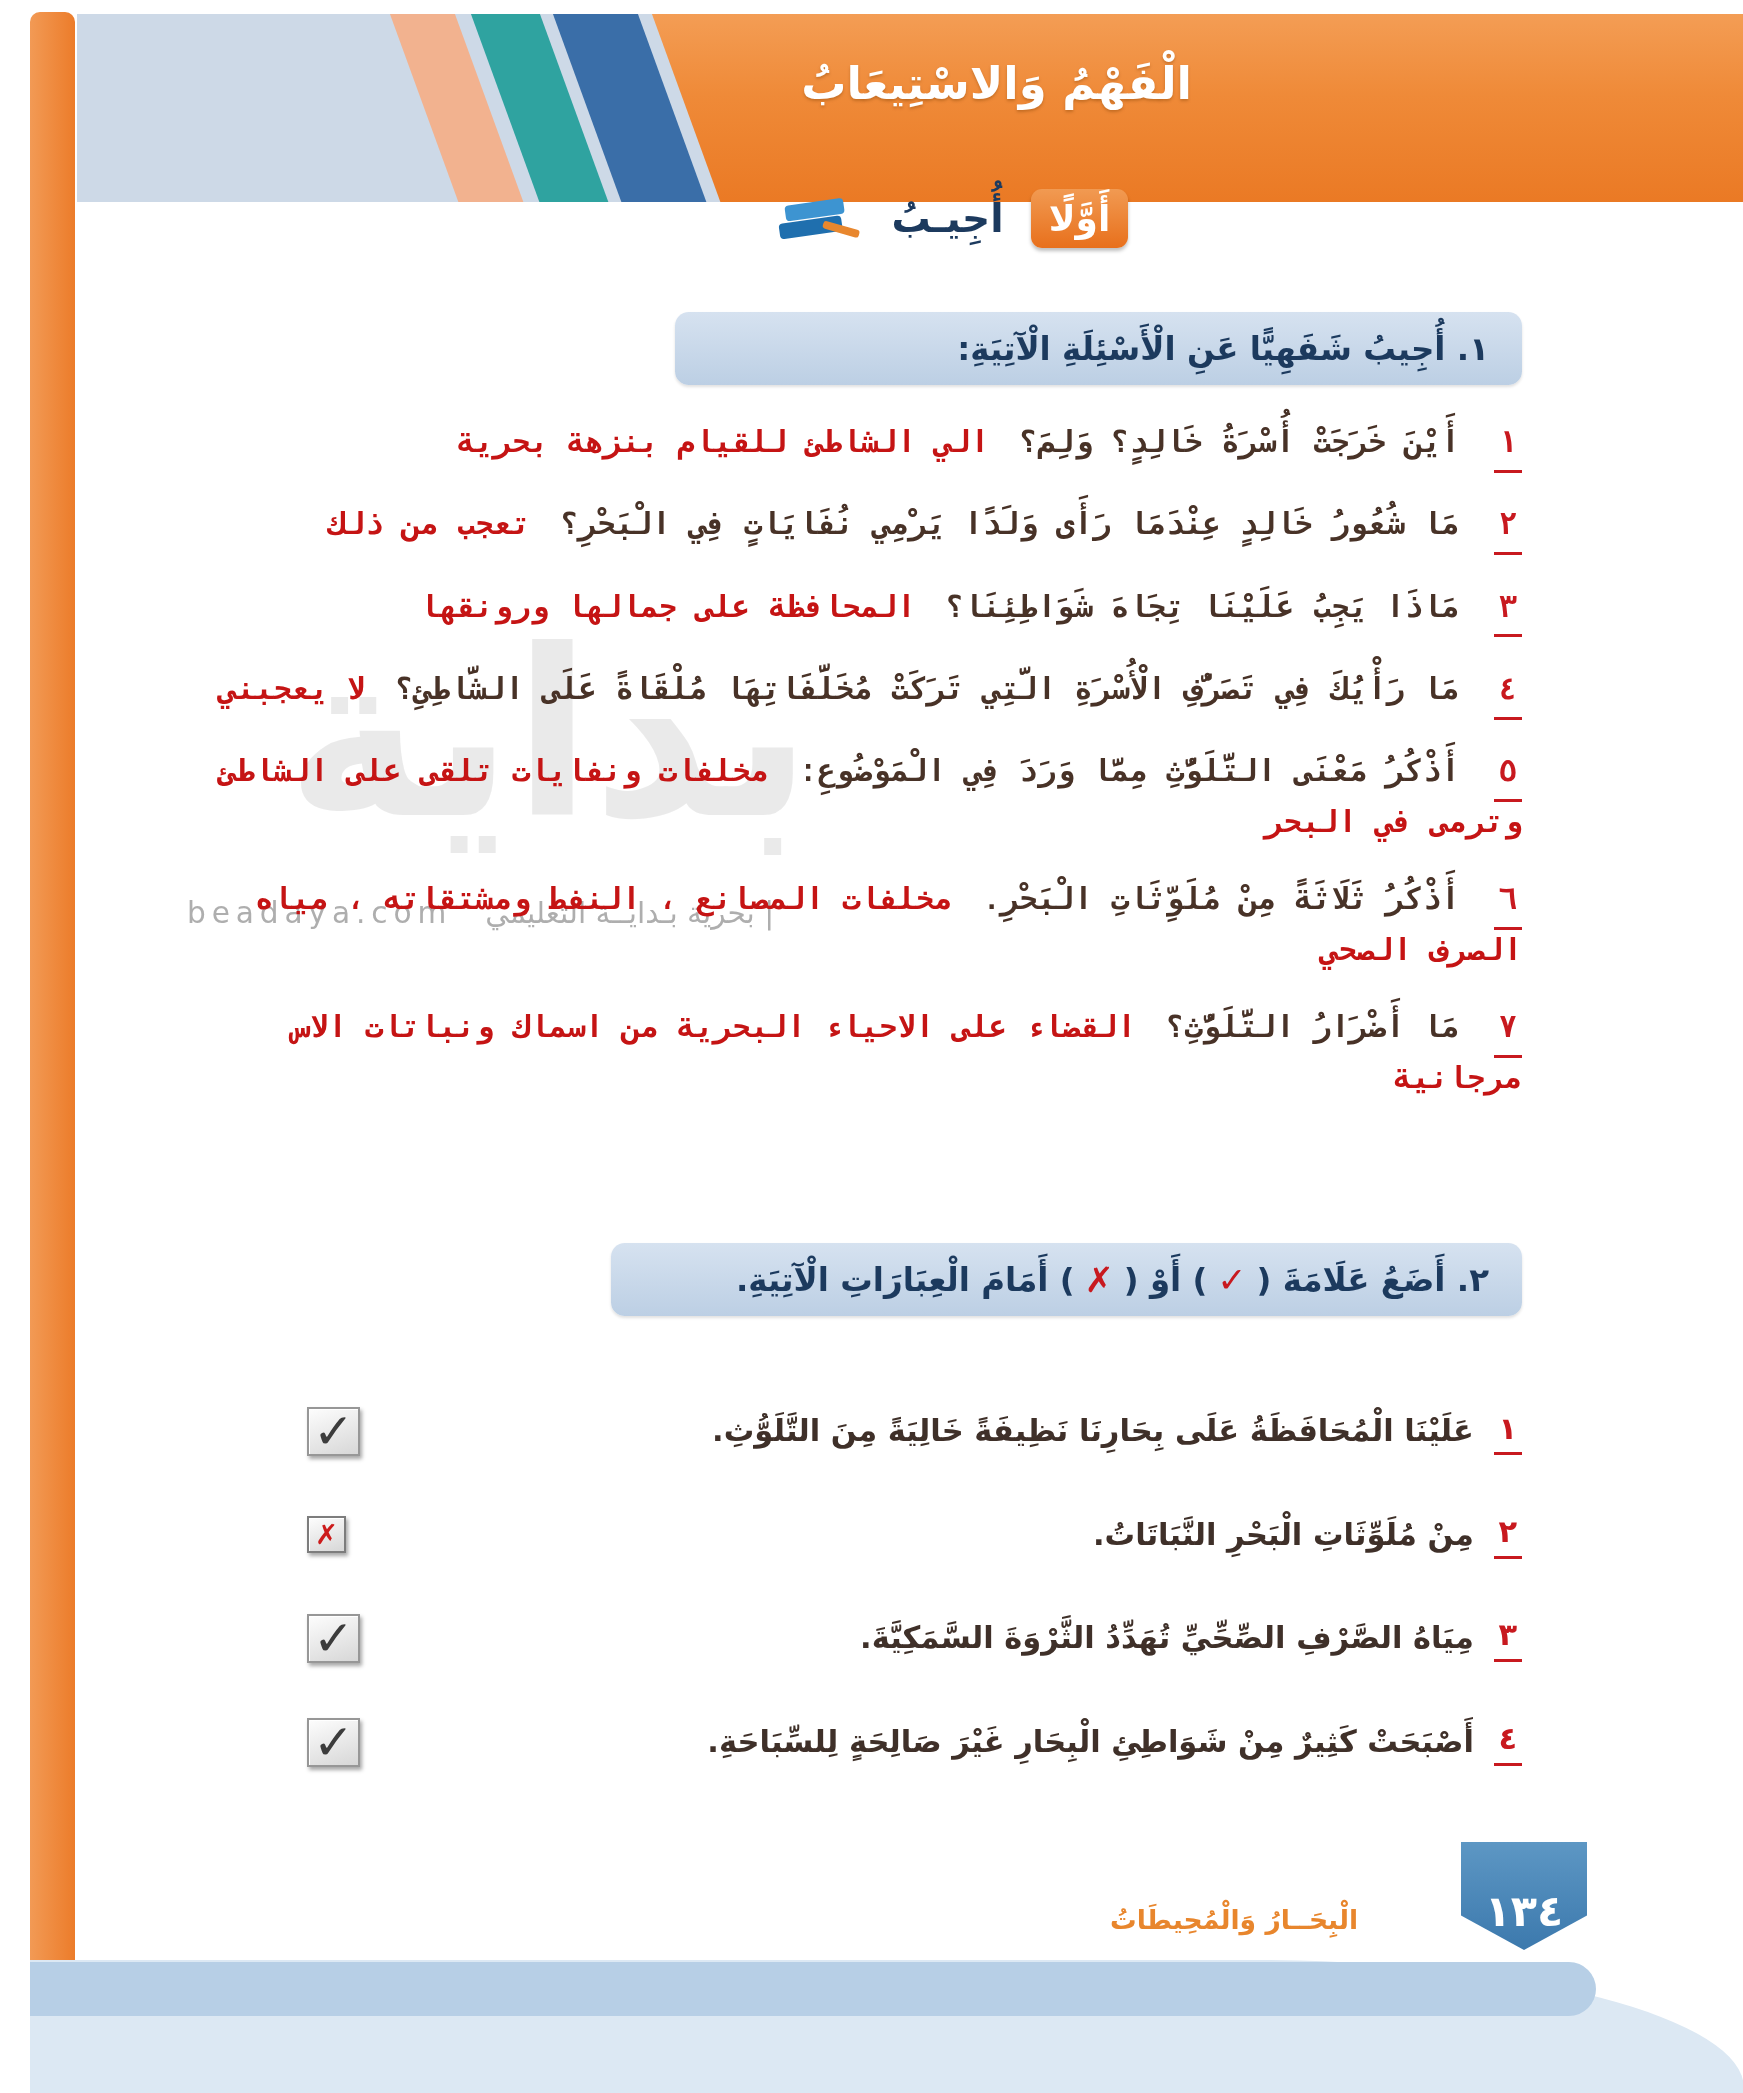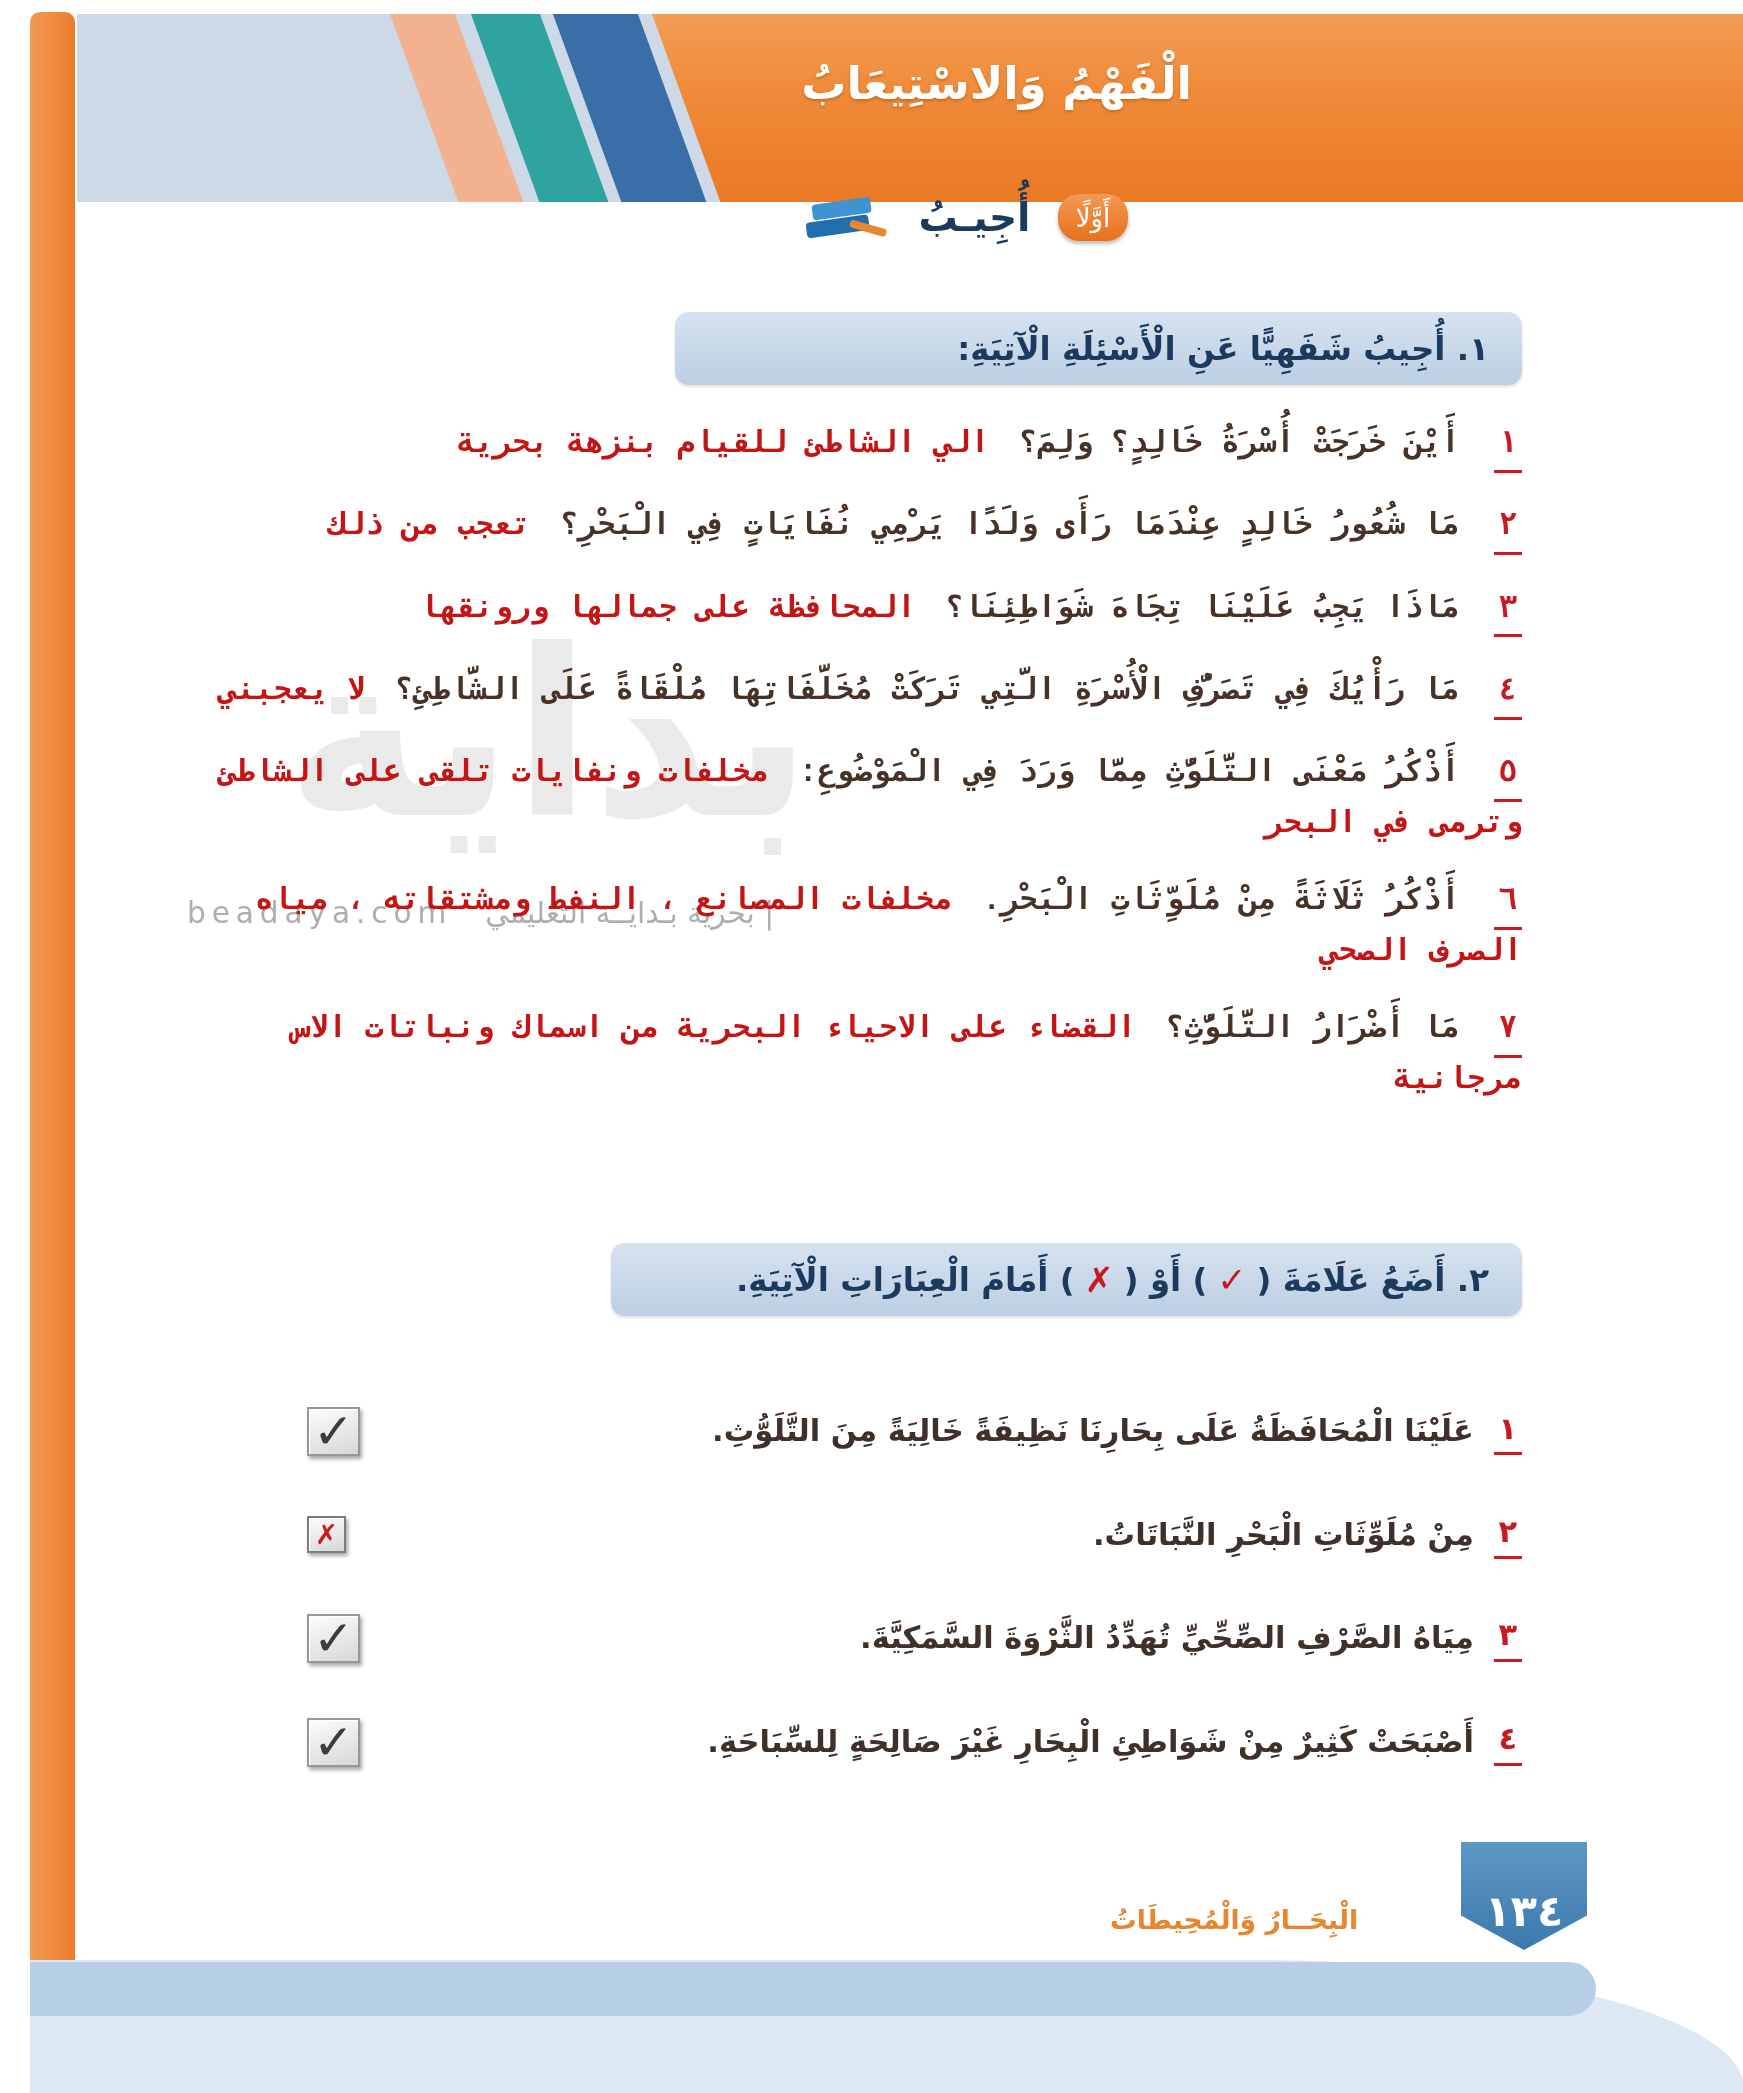--- a/index.html
+++ b/index.html
@@ -39,22 +39,22 @@
     direction:rtl; text-shadow:0 2px 3px rgba(120,60,0,.35);
   }
 
   
   .first-row {
     position:absolute; top:189px; right:616px; z-index:3;
     display:flex; align-items:center; gap:27.6px; direction:rtl;
   }
   .awalan-badge {
     background:linear-gradient(180deg,#f19a52,#e8701c);
-    color:#fff; font-weight:normal; font-size:26px;
-    padding:8.9px 17.7px; border-radius:21px;
+    color:#fff; font-weight:bold; font-size:36px;
+    padding:8.9px 17.7px; border-radius:11px;
     box-shadow:0 3px 3.9px rgba(0,0,0,.25);
   }
   .ajeeb { color:#1c3a5e; font-weight:bold; font-size:39px; }
 
   
   .inst-bar {
     position:absolute; height:73px; z-index:3;
     background:linear-gradient(180deg,#d6e2f0,#bccfe4);
     border-radius:13.8px;
     display:flex; align-items:center; direction:rtl;

